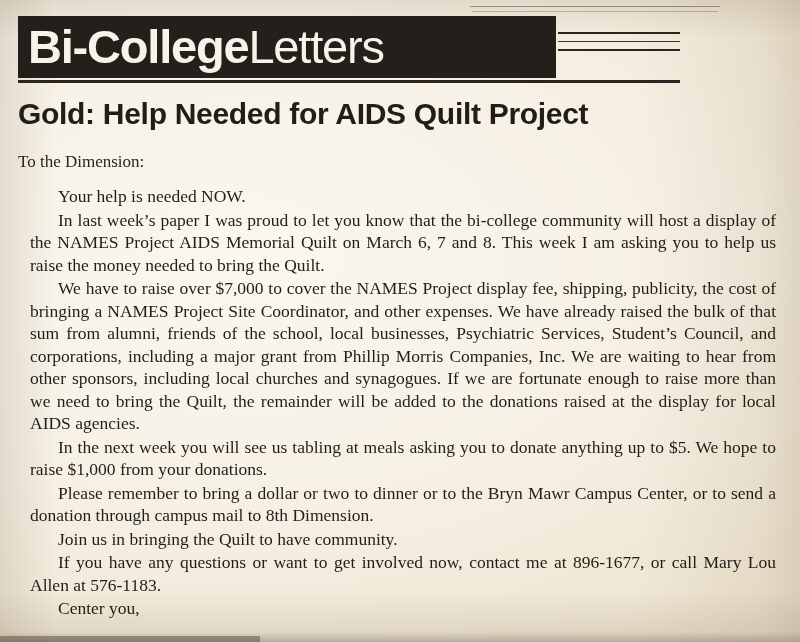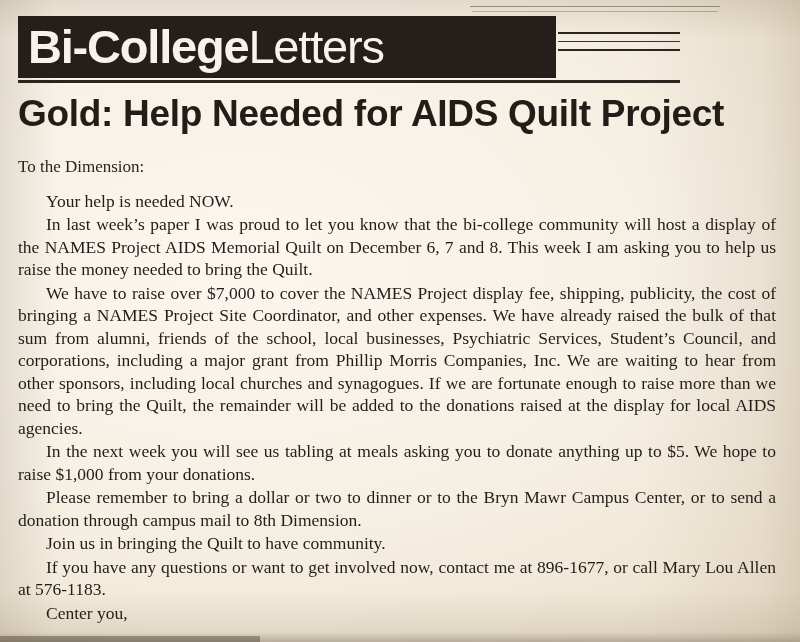--- a/index.html
+++ b/index.html
@@ -111,42 +111,42 @@
     width: 662px;
     height: 3px;
     background: #2b2520;
   }
 
   
   .headline {
     margin-top: 18px;
     font-family: "Liberation Sans", sans-serif;
     font-weight: bold;
-    font-size: 37px;
+    font-size: 30px;
     letter-spacing: -0.3px;
     color: #221d18;
     line-height: 36px;
   }
 
   .salutation {
     margin-top: 14px;
     font-size: 17px;
     color: #2a241d;
   }
 
   
   .body-text {
     margin-top: 13px;
     font-size: 17.5px;
     line-height: 22.5px;
     color: #221d18;
     text-align: justify;
   }
   .body-text p {
-    margin: 0 0 0 0;
+    margin: 0 0 0 12px;
     text-indent: 28px;
   }
   .body-text p + p {
     margin-top: 1px;
   }
 
   
   .bottom-edge {
     position: absolute;
     left: 0;
@@ -186,21 +186,21 @@
       </div>
       <div class="masthead-underline"></div>
     </div>
 
     <h1 class="headline">Gold: Help Needed for AIDS Quilt Project</h1>
 
     <div class="salutation">To the Dimension:</div>
 
     <div class="body-text">
       <p>Your help is needed NOW.</p>
-      <p>In last week’s paper I was proud to let you know that the bi-college community will host a display of the NAMES Project AIDS Memorial Quilt on December 6, 7 and 8.  This week I am asking you to help us raise the money needed to bring the Quilt.</p>
+      <p>In last week’s paper I was proud to let you know that the bi-college community will host a display of the NAMES Project AIDS Memorial Quilt on March 6, 7 and 8.  This week I am asking you to help us raise the money needed to bring the Quilt.</p>
       <p>We have to raise over $7,000 to cover the NAMES Project display fee, shipping, publicity, the cost of bringing a NAMES Project Site Coordinator, and other expenses.  We have already raised the bulk of that sum from alumni, friends of the school, local businesses, Psychiatric Services, Student’s Council, and corporations, including a major grant from Phillip Morris Companies, Inc.  We are waiting to hear from other sponsors, including local churches and synagogues.  If we are fortunate enough to raise more than we need to bring the Quilt, the remainder will be added to the donations raised at the display for local AIDS agencies.</p>
       <p>In the next week you will see us tabling at meals asking you to donate anything up to $5.  We hope to raise $1,000 from your donations.</p>
       <p>Please remember to bring a dollar or two to dinner or to the Bryn Mawr Campus Center, or to send a donation through campus mail to 8th Dimension.</p>
       <p>Join us in bringing the Quilt to have community.</p>
       <p>If you have any questions or want to get involved now, contact me at 896-1677, or call Mary Lou Allen at 576-1183.</p>
       <p>Center you,</p>
     </div>
 
   </div>
 

